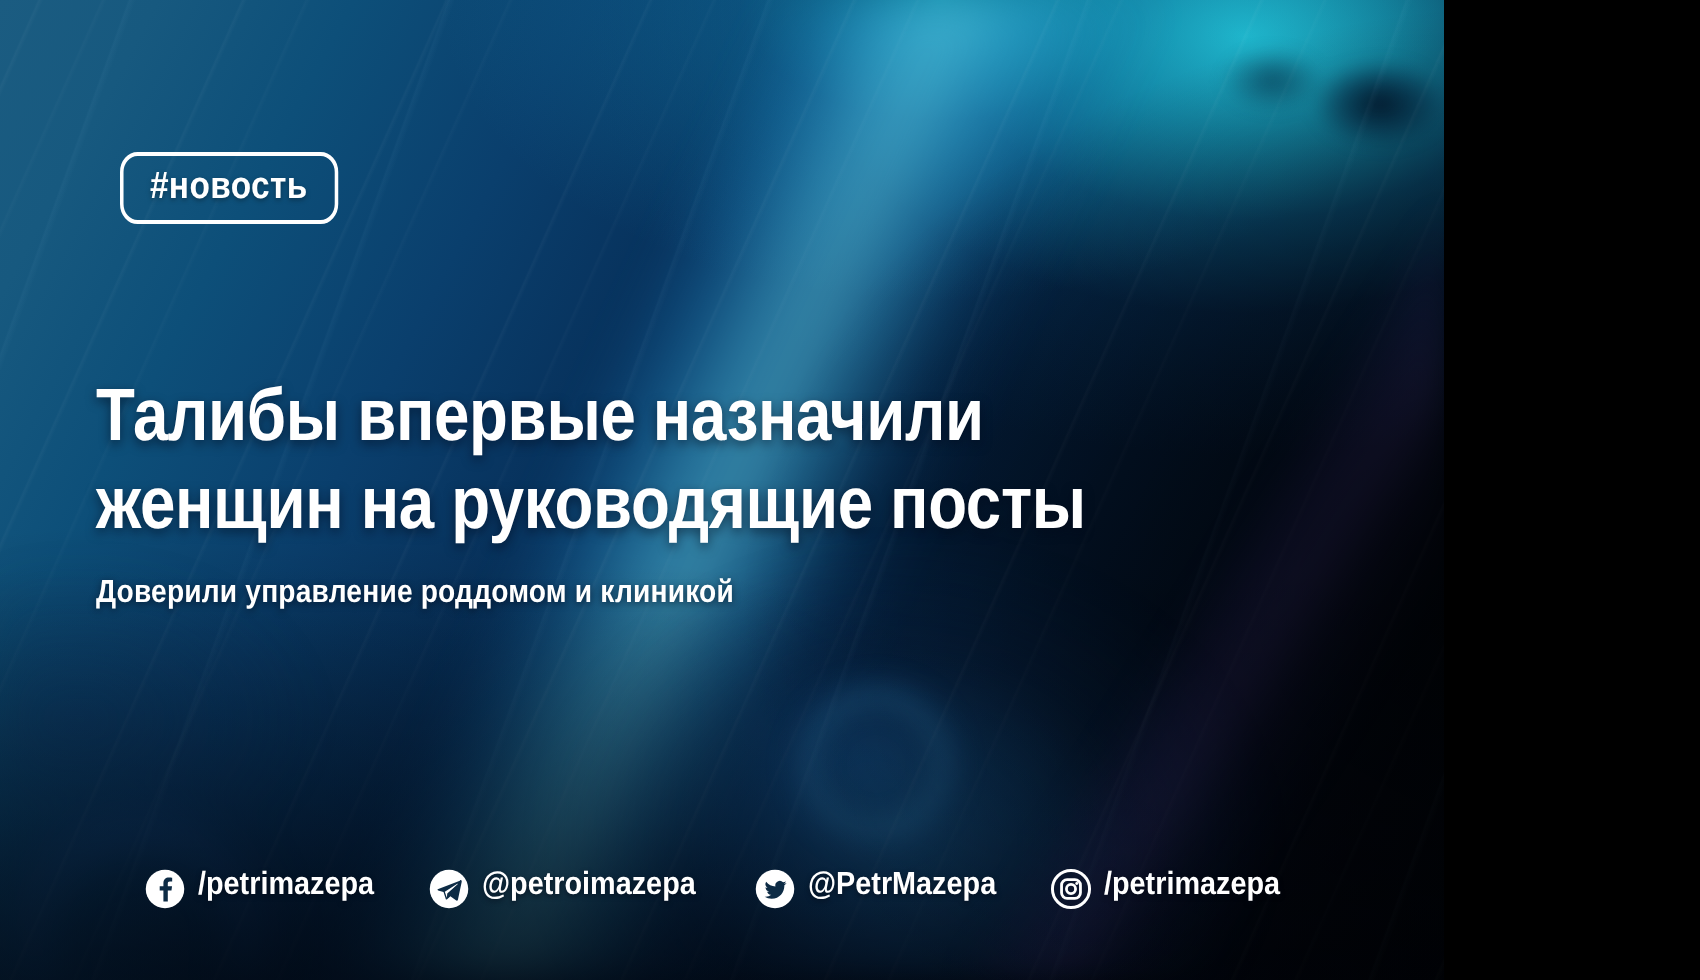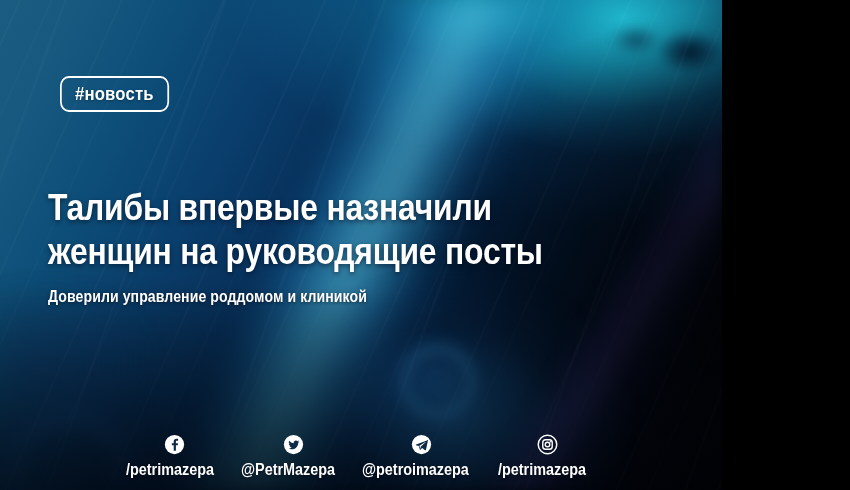--- a/index.html
+++ b/index.html
@@ -243,23 +243,21 @@
     left: 0;
     right: 0;
     top: 434px;
     display: flex;
     justify-content: center;
     align-items: center;
     gap: 17px;
   }
   .social-item {
     display: flex;
-    align-items: center;
     gap: 6px;
-    flex-direction: column;
   }
   .social-icon {
     width: 21px;
     height: 21px;
     flex: 0 0 21px;
     display: block;
   }
   .social-label {
     color: #ffffff;
     font-size: 16px;
@@ -306,31 +304,31 @@
         <svg class="social-icon" viewBox="0 0 24 24">
           <circle cx="12" cy="12" r="11" fill="#ffffff"></circle>
           <path d="M13.6 19.2v-6.3h2.1l.32-2.45h-2.42V8.89c0-.71.2-1.19 1.21-1.19h1.29V5.51c-.22-.03-.99-.1-1.88-.1-1.86 0-3.13 1.14-3.13 3.22v1.82H8.97v2.45h2.12v6.3z" fill="#0d2b45"></path>
         </svg>
         <span class="social-label">/petrimazepa</span>
       </div>
 
       <div class="social-item">
         <svg class="social-icon" viewBox="0 0 24 24">
           <circle cx="12" cy="12" r="11" fill="#ffffff"></circle>
+          <path d="M18.2 7.3 5.9 12.05c-.62.25-.61.6-.11.75l3.08.96 1.19 3.64c.14.4.07.56.49.56.33 0 .47-.15.65-.32.12-.11.8-.78 1.57-1.52l3.2 2.37c.59.33 1.02.16 1.16-.55l2.11-9.93c.22-.87-.33-1.26-.9-1.01zM9.6 13.5l6.92-4.37c.35-.21.66-.1.4.13l-5.92 5.35-.23 2.46z" fill="#0d2b45"></path>
+        </svg>
+        <span class="social-label">@petroimazepa</span>
+      </div>
+
+      <div class="social-item">
+        <svg class="social-icon" viewBox="0 0 24 24">
+          <circle cx="12" cy="12" r="11" fill="#ffffff"></circle>
           <path d="M18.6 8.6c-.46.2-.96.34-1.48.4.53-.32.94-.83 1.13-1.43-.5.3-1.05.51-1.63.63a2.57 2.57 0 0 0-4.38 2.34 7.3 7.3 0 0 1-5.3-2.69 2.57 2.57 0 0 0 .8 3.43c-.42-.01-.81-.13-1.16-.32v.03c0 1.25.89 2.29 2.06 2.53-.37.1-.77.12-1.16.04a2.58 2.58 0 0 0 2.4 1.79 5.16 5.16 0 0 1-3.8 1.06 7.28 7.28 0 0 0 3.94 1.16c4.73 0 7.32-3.92 7.32-7.32v-.33c.5-.36.94-.82 1.28-1.34z" fill="#0d2b45"></path>
         </svg>
         <span class="social-label">@PetrMazepa</span>
-      </div>
-
-      <div class="social-item">
-        <svg class="social-icon" viewBox="0 0 24 24">
-          <circle cx="12" cy="12" r="11" fill="#ffffff"></circle>
-          <path d="M18.2 7.3 5.9 12.05c-.62.25-.61.6-.11.75l3.08.96 1.19 3.64c.14.4.07.56.49.56.33 0 .47-.15.65-.32.12-.11.8-.78 1.57-1.52l3.2 2.37c.59.33 1.02.16 1.16-.55l2.11-9.93c.22-.87-.33-1.26-.9-1.01zM9.6 13.5l6.92-4.37c.35-.21.66-.1.4.13l-5.92 5.35-.23 2.46z" fill="#0d2b45"></path>
-        </svg>
-        <span class="social-label">@petroimazepa</span>
       </div>
 
       <div class="social-item">
         <svg class="social-icon" viewBox="0 0 24 24">
           <circle cx="12" cy="12" r="10.6" fill="none" stroke="#ffffff" stroke-width="1.7"></circle>
           <rect x="6.6" y="6.6" width="10.8" height="10.8" rx="3.2" ry="3.2" fill="none" stroke="#ffffff" stroke-width="1.6"></rect>
           <circle cx="12" cy="12" r="2.6" fill="none" stroke="#ffffff" stroke-width="1.6"></circle>
           <circle cx="15.3" cy="8.8" r="0.85" fill="#ffffff"></circle>
         </svg>
         <span class="social-label">/petrimazepa</span>

